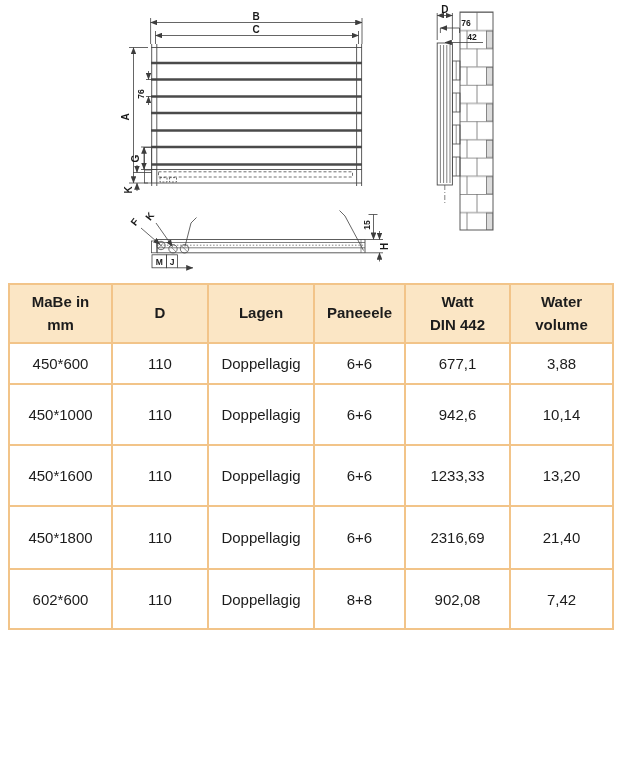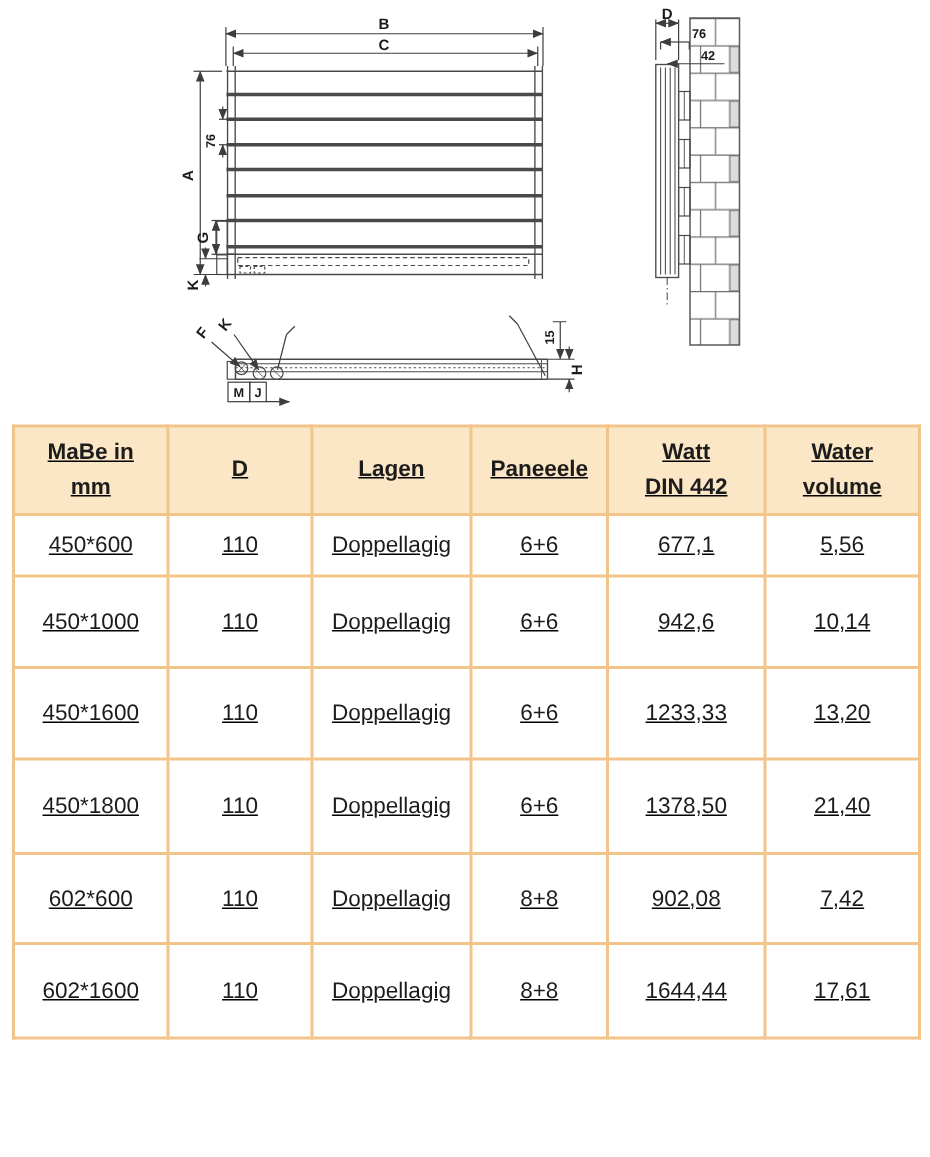--- a/index.html
+++ b/index.html
@@ -6,21 +6,21 @@
   body { width:620px; height:771px; font-family:"Liberation Sans", sans-serif; }
   .sheet { position:relative; width:620px; height:771px; background:#ffffff; overflow:hidden; }
 
   svg.drawing { display:block; }
   svg.drawing text { fill:#1a1a1a; font-weight:bold; font-family:"Liberation Sans", sans-serif; }
   svg.drawing .dl { font-size:10px; }
   svg.drawing .dn { font-size:8.5px; }
 
   table.spec {
     border-collapse:collapse; table-layout:fixed;
-    width:604px; margin:0 8px;text-decoration:underline;
+    width:604px; margin:0 8px;
   }
   table.spec th, table.spec td {
     border:2px solid #f2c489;
     text-align:center; vertical-align:middle;
     color:#1c1c1c; font-size:15px; padding:0;
   }
   table.spec thead th {
     background:#fbe6c5; font-weight:bold;
     white-space:pre-line; line-height:1.5; height:57px;
   }
@@ -251,21 +251,21 @@
 volume</th>
       </tr>
     </thead>
     <tbody>
       <tr>
         <td>450*600</td>
         <td>110</td>
         <td>Doppellagig</td>
         <td>6+6</td>
         <td>677,1</td>
-        <td>5,56</td>
+        <td>3,88</td>
       </tr>
       <tr>
         <td>450*1000</td>
         <td>110</td>
         <td>Doppellagig</td>
         <td>6+6</td>
         <td>942,6</td>
         <td>10,14</td>
       </tr>
       <tr>
@@ -274,34 +274,26 @@
         <td>Doppellagig</td>
         <td>6+6</td>
         <td>1233,33</td>
         <td>13,20</td>
       </tr>
       <tr>
         <td>450*1800</td>
         <td>110</td>
         <td>Doppellagig</td>
         <td>6+6</td>
-        <td>1378,50</td>
+        <td>2316,69</td>
         <td>21,40</td>
       </tr>
       <tr>
         <td>602*600</td>
         <td>110</td>
         <td>Doppellagig</td>
         <td>8+8</td>
         <td>902,08</td>
         <td>7,42</td>
       </tr>
-      <tr>
-        <td>602*1600</td>
-        <td>110</td>
-        <td>Doppellagig</td>
-        <td>8+8</td>
-        <td>1644,44</td>
-        <td>17,61</td>
-      </tr>
     </tbody>
   </table>
 </div>
 
 </body></html>

